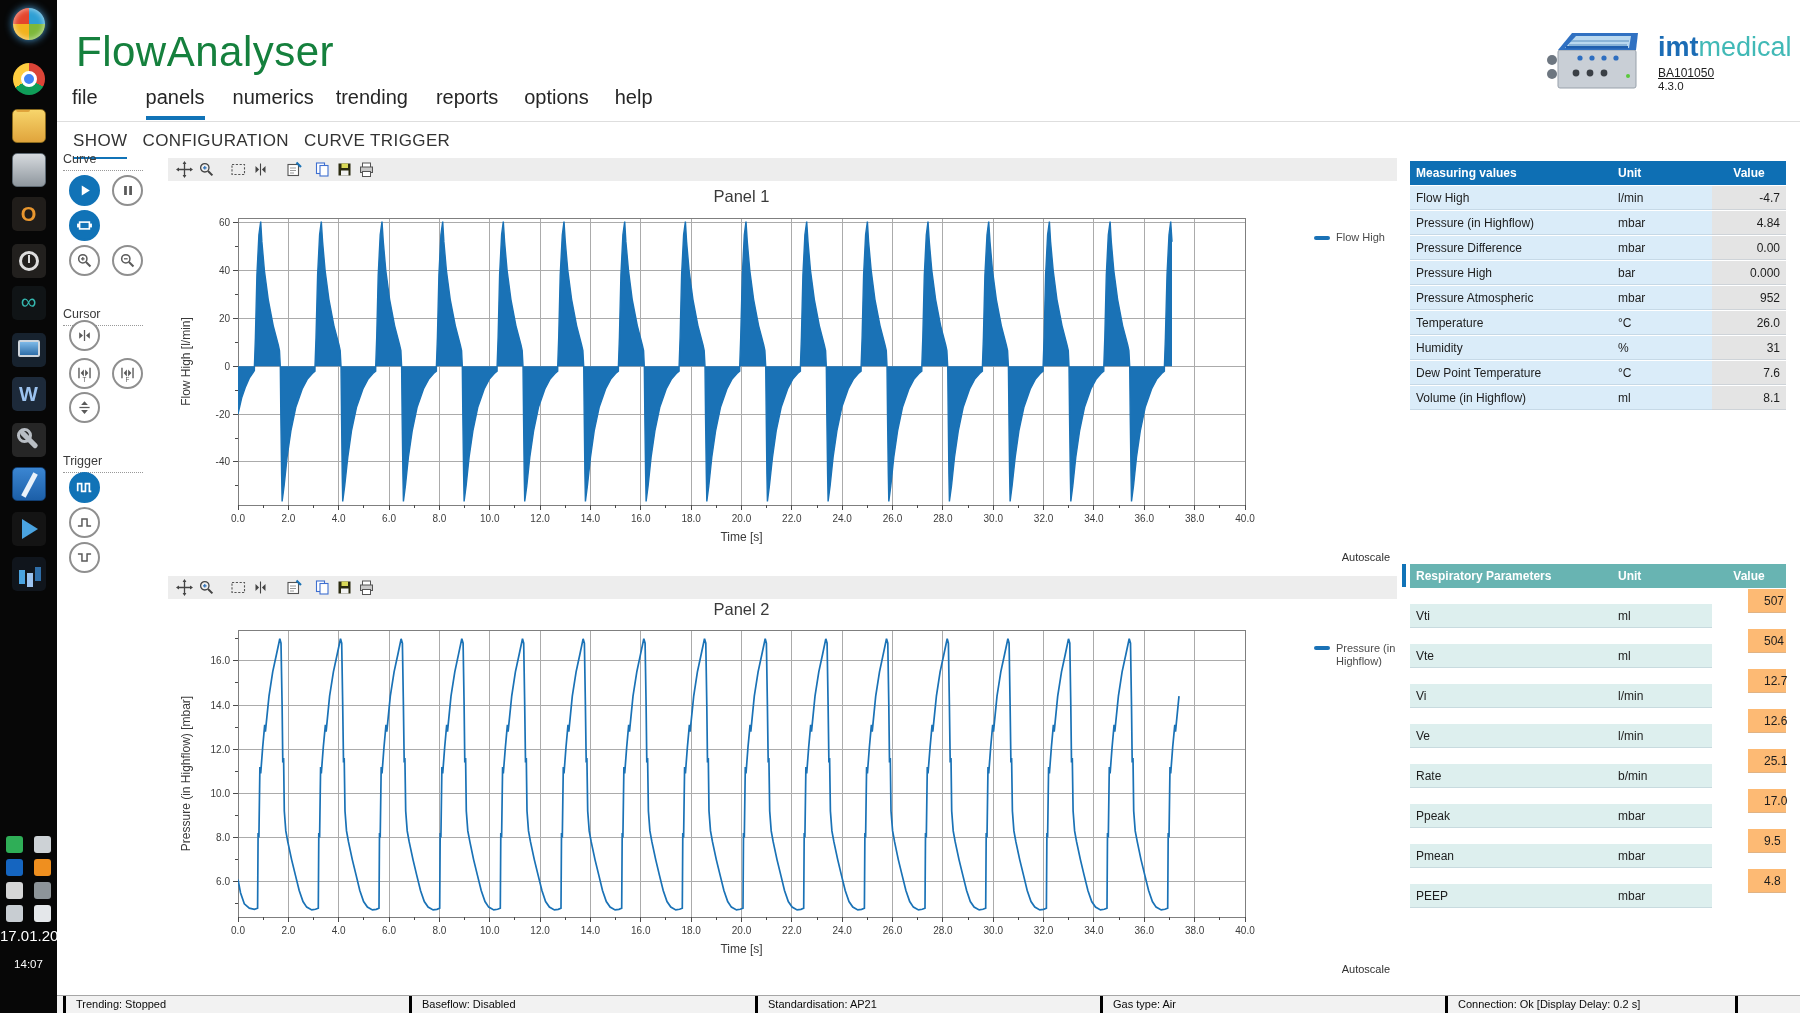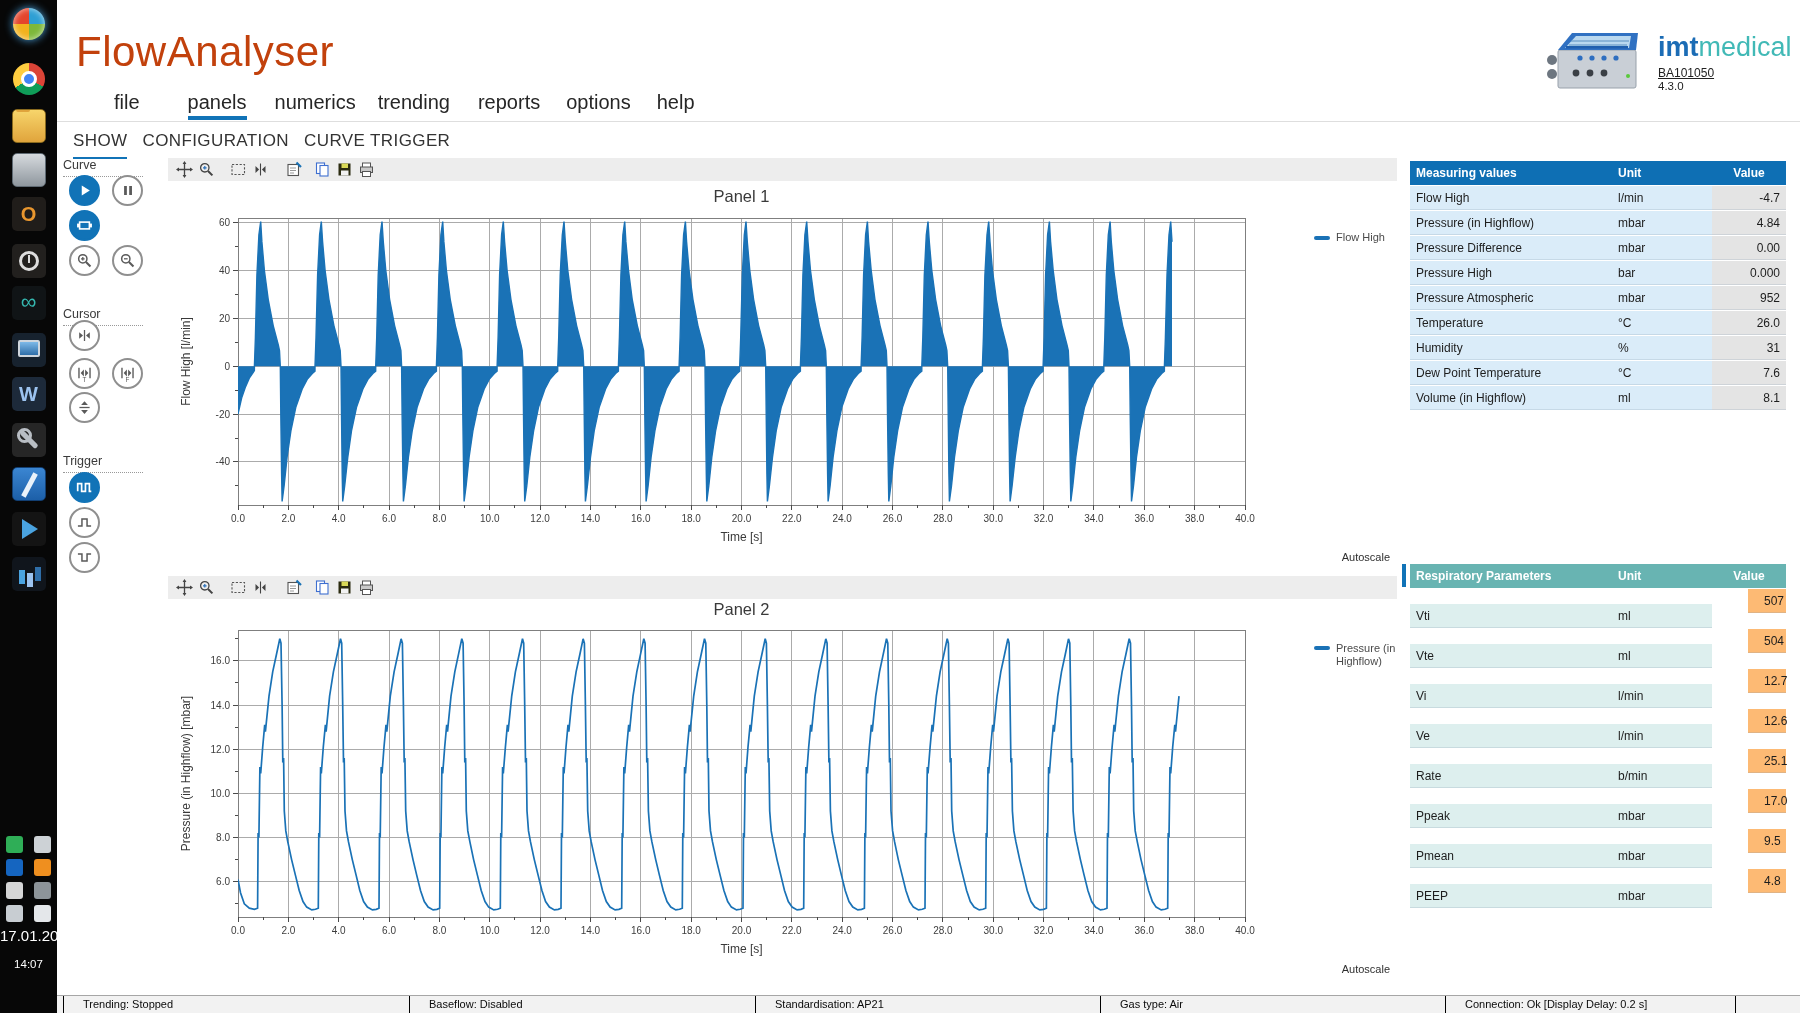--- a/index.html
+++ b/index.html
@@ -46,31 +46,31 @@
   .titlebar{position:absolute;left:57px;top:0;width:1743px;height:26px;background:linear-gradient(#e9f1fc,#d5e2f3);border-bottom:1px solid #bccadd;}
   .flowlab-ico{position:absolute;left:8px;top:6px;width:14px;height:14px;background:#1d6ab0;overflow:hidden;}
   .flowlab-ico::after{content:"";position:absolute;left:5px;top:-2px;width:3px;height:18px;background:#fff;transform:rotate(30deg);}
   .win-title{position:absolute;left:27px;top:6px;font-size:11.5px;color:#1a1a1a;}
   .winbtns{position:absolute;right:10px;top:7px;display:flex;gap:2px;}
   .wbtn{width:20px;height:15px;border:1px solid #94a5b8;background:linear-gradient(#fdfefe,#e4ebf3);display:flex;align-items:center;justify-content:center;font-size:11px;color:#333;cursor:pointer;}
   .wbtn .min{display:block;width:8px;height:2px;background:#333;margin-top:6px;}
   .wbtn .res{display:block;width:7px;height:6px;border:1px solid #333;box-shadow:2px -2px 0 -0.5px #333;}
 
   
-  .app-title{position:absolute;left:76px;top:28px;font-size:42px;font-weight:300;color:#c2410c;letter-spacing:.5px;}
+  .app-title{position:absolute;left:76px;top:28px;font-size:42px;font-weight:300;color:#15803d;letter-spacing:.5px;}
   .device{position:absolute;left:1542px;top:24px;}
   .brand{position:absolute;left:1658px;top:34px;line-height:1;}
   .brand .l1{font-size:27px;}
   .brand .imt{color:#1b6cb5;font-weight:bold;}
   .brand .medical{color:#41b9b6;}
   .brand .model{font-size:12px;color:#222;margin-top:6px;text-decoration:underline;}
   .brand .ver{font-size:11.5px;color:#222;margin-top:2px;}
 
   
-  .menubar{position:absolute;left:72px;top:86px;height:34px;display:flex;align-items:flex-end;margin-left:42px;}
+  .menubar{position:absolute;left:72px;top:86px;height:34px;display:flex;}
   .mitem{font-size:20px;color:#262626;padding-bottom:6px;cursor:pointer;}
   .mitem.active{border-bottom:4px solid #1173b7;padding-bottom:2px;}
   .menu-sep{position:absolute;left:57px;top:121px;width:1743px;height:1px;background:#dedede;}
   .subtabs{position:absolute;left:73px;top:131px;display:flex;gap:15px;}
   .stab{font-size:17px;color:#333;letter-spacing:.4px;padding-bottom:6px;cursor:pointer;}
   .stab.active{border-bottom:2px solid #1173b7;}
 
   
   .toolpanel{position:absolute;left:57px;top:150px;width:112px;height:480px;}
   .tp-label{position:absolute;left:6px;width:80px;font-size:12.5px;color:#3a3a3a;border-bottom:1px dotted #999;padding-bottom:4px;}
@@ -104,21 +104,21 @@
   .cell{height:24px;line-height:24px;font-size:12px;color:#1d1d1d;padding-left:6px;border-bottom:1px solid rgba(140,160,180,.25);}
   .blue .cell.c0,.blue .cell.c1{background:#daecf9;}
   .blue .cell.c2{background:#e4e4e4;}
   .teal .cell.c0,.teal .cell.c1{background:#ddefee;margin-top:15px;}
   .teal .cell.c2{background:#fdba74;margin-left:36px;}
   .cell.c2{text-align:right;padding-right:6px;padding-left:16px;}
   .accentbar{position:absolute;left:1402px;top:564px;width:4px;height:23px;background:#1173b7;}
 
   
   .statusbar{position:absolute;left:57px;top:995px;width:1743px;height:18px;background:#f2f2f2;border-top:1px solid #a6a6a6;}
-  .seg{position:absolute;top:0;height:17px;border-left:1px solid #000000;font-size:11px;color:#0a0a0a;line-height:17px;padding-left:19px;white-space:nowrap;overflow:hidden;}
+  .seg{position:absolute;top:0;height:17px;border-left:3px solid #000000;font-size:11px;color:#0a0a0a;line-height:17px;padding-left:10px;white-space:nowrap;overflow:hidden;}
 </style>
 </head>
 <body>
 
 <div class="screen">
 
   <div class="taskbar" id="taskbar">
     <div class="tray" id="tray">
         <div class="tray-ico" style="background: rgb(47, 174, 87);"></div>
         <div class="tray-ico" style="background: rgb(205, 210, 214);"></div>
@@ -214,21 +214,21 @@
       <span class="mitem" style="margin-left: 26px;">help</span>
     </div>
   <div class="menu-sep"></div>
   <div class="subtabs" id="subtabs">
       <span class="stab active">SHOW</span>
       <span class="stab">CONFIGURATION</span>
       <span class="stab">CURVE TRIGGER</span>
     </div>
 
   <div class="toolpanel" id="toolpanel">
-      <div class="tp-label" style="top: 8px;">Curve</div>
+      <div class="tp-label" style="top: 2px;">Curve</div>
       <div class="tbtn on" style="left: 12px; top: 25px;">
         <svg width="17" height="17" viewBox="0 0 16 16">
           <path d="M5.4 3.2L13 8 5.4 12.8Z" fill="currentColor"></path>
         </svg>
       </div>
       <div class="tbtn off" style="left: 55px; top: 25px;">
         <svg width="17" height="17" viewBox="0 0 16 16">
           <path d="M4.8 3.8h2.6v8.4H4.8Z M9.6 3.8h2.6v8.4H9.6Z" fill="currentColor"></path>
         </svg>
       </div>

